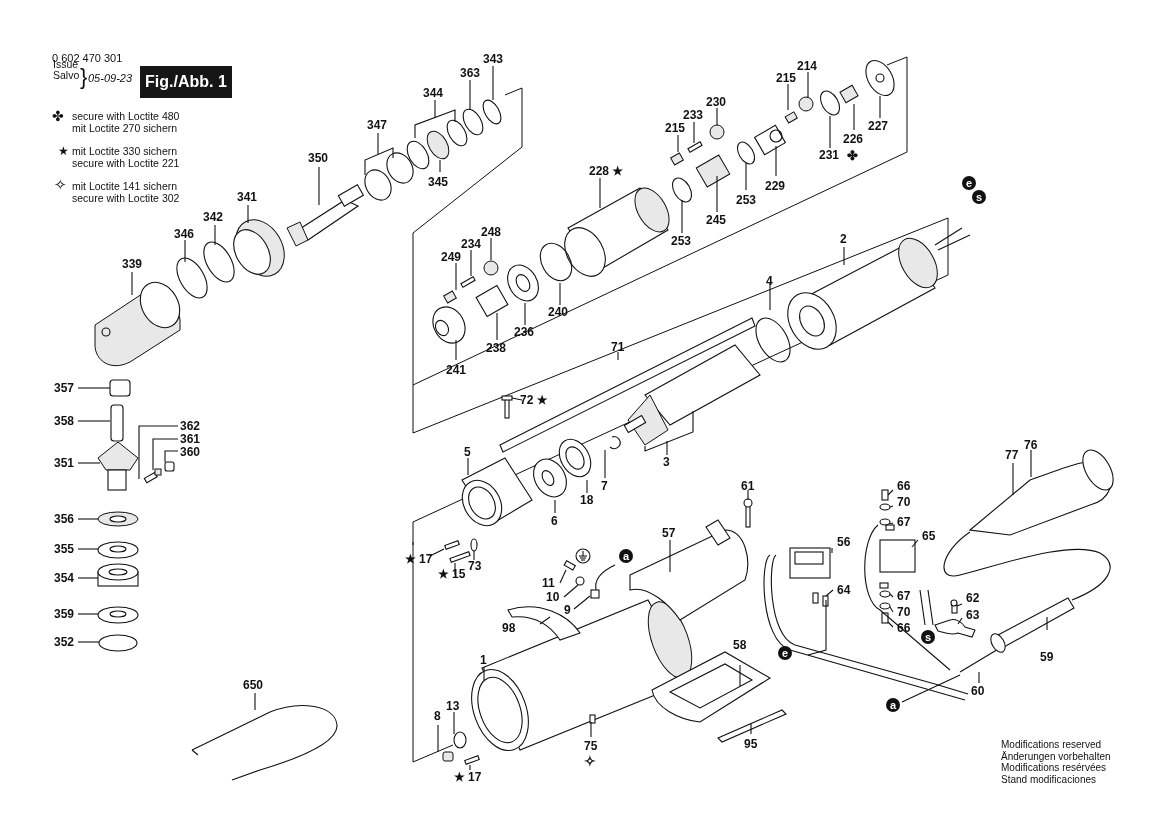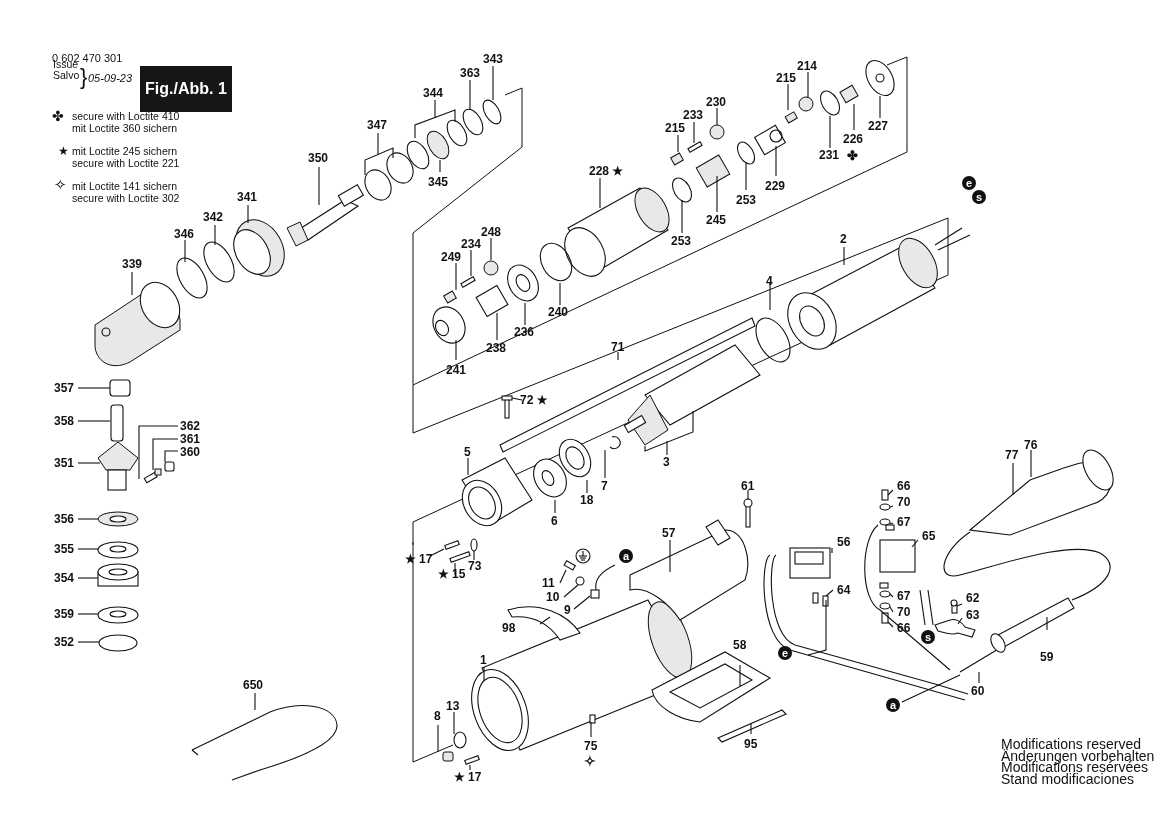--- a/index.html
+++ b/index.html
@@ -1,21 +1,21 @@
 <!DOCTYPE html>
 <html><head>
 <meta charset="utf-8">
 <style>
   html,body{margin:0;padding:0;background:#fff;}
   body{width:1169px;height:826px;position:relative;overflow:hidden;font-family:"Liberation Sans",sans-serif;color:#111;}
   .hdr{position:absolute;font-size:11px;line-height:12px;}
-  .figbox{position:absolute;left:140px;top:66px;background:#161616;color:#fff;font-weight:bold;font-size:16px;padding:14px 5px;line-height:18px;}
+  .figbox{position:absolute;left:140px;top:66px;background:#161616;color:#fff;font-weight:bold;font-size:16px;padding:7px 5px;line-height:18px;}
   .legend{position:absolute;font-size:10.5px;line-height:11.5px;}
   .legend .sym{position:absolute;left:-20px;top:0;font-size:14px;}
-  .footer{position:absolute;left:1001px;top:739px;font-size:14px;line-height:11.5px;}
+  .footer{position:absolute;left:1001px;top:739px;font-size:10px;line-height:11.5px;}
   svg#diagram{position:absolute;left:0;top:0;}
   .lbl{font-family:"Liberation Sans",sans-serif;font-weight:bold;font-size:12px;fill:#111;}
   .st{stroke:#111;fill:none;stroke-width:1.1;}
   .part{stroke:#111;fill:#fff;stroke-width:1.1;}
   .shade{stroke:#111;fill:#e8e8e8;stroke-width:1;}
   .frame{stroke:#111;fill:none;stroke-width:1;}
   .ref{fill:#111;}
   .reftxt{fill:#fff;font-family:"Liberation Sans",sans-serif;font-weight:bold;font-size:11px;}
 </style>
 </head>
@@ -25,26 +25,26 @@
 <div class="hdr" style="left:53px;top:59px;font-size:10.5px;line-height:11px;">
   <div>Issue</div>
   <div>Salvo</div>
 </div>
 <div class="hdr" style="left:80px;top:65px;font-size:22px;line-height:24px;">}</div>
 <div class="hdr" style="left:88px;top:72px;font-style:italic;">05-09-23</div>
 <div class="figbox">Fig./Abb. 1</div>
 
 <div class="legend" style="left:72px;top:111px;">
   <span class="sym">✤</span>
-  <div>secure with Loctite 410</div>
-  <div>mit Loctite 360 sichern</div>
+  <div>secure with Loctite 480</div>
+  <div>mit Loctite 270 sichern</div>
 </div>
 <div class="legend" style="left:72px;top:146px;">
   <span class="sym" style="left:-14px;font-size:12px;">★</span>
-  <div>mit Loctite 245 sichern</div>
+  <div>mit Loctite 330 sichern</div>
   <div>secure with Loctite 221</div>
 </div>
 <div class="legend" style="left:72px;top:181px;">
   <span class="sym" style="left:-18px;font-size:15px;top:-2px;">✧</span>
   <div>mit Loctite 141 sichern</div>
   <div>secure with Loctite 302</div>
 </div>
 
 <div class="footer">
   <div>Modifications reserved</div>

